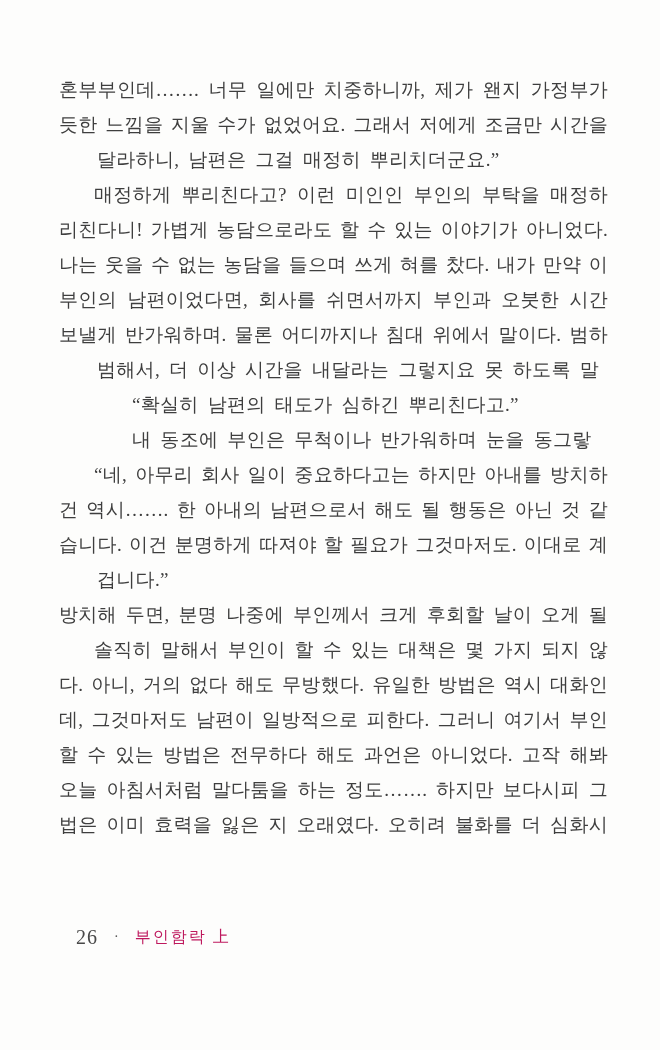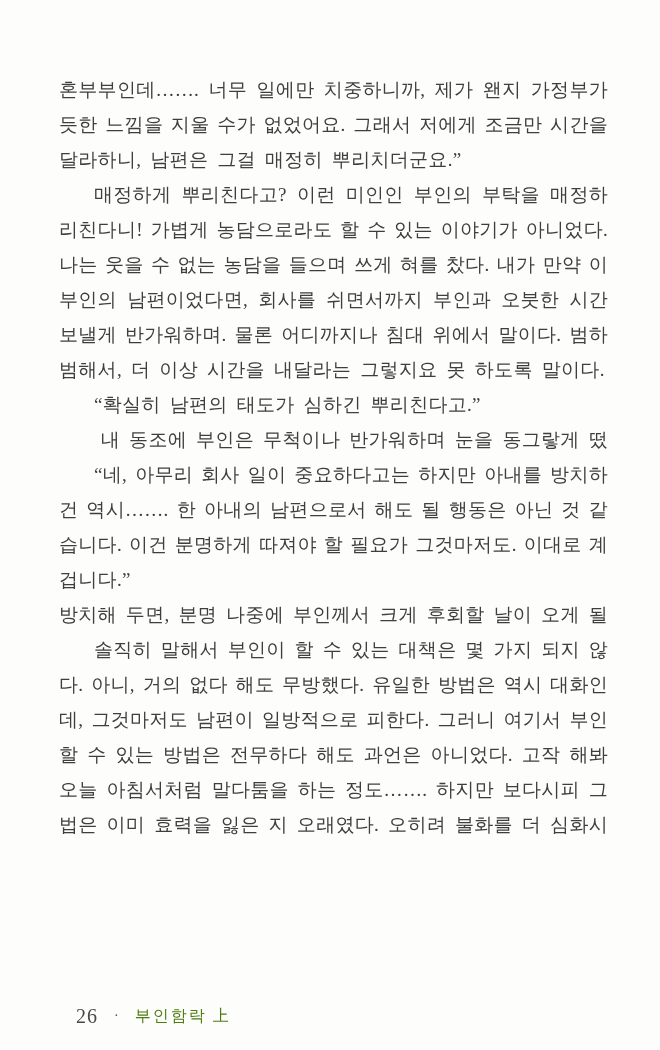--- a/index.html
+++ b/index.html
@@ -32,46 +32,47 @@
     word-spacing: 2px;
     text-align: justify;
     text-align-last: justify;
     overflow: hidden;
     white-space: normal;
   }
   .line.indent {
     text-indent: 35px;
   }
   .line.end {
-    text-align: right;
+    text-align: left;
     text-align-last: left;
     word-spacing: 4px;
+    margin-left: 38px;
   }
   .footer {
     position: absolute;
     left: 76px;
-    top: 1000px;
+    top: 921px;
     height: 32px;
     display: flex;
     align-items: center;
     color: #484848;
   }
   .footer .page-num {
     font-size: 20px;
     letter-spacing: 1px;
   }
   .footer .sep {
     font-size: 14px;
     margin: 0 16px;
     color: #555555;
   }
   .footer .book-title {
     font-size: 16px;
     letter-spacing: 2px;
-    color: #4d7c0f;
+    color: #be185d;
   }
 </style>
 </head>
 <body>
 
 <div class="paper">
 
   <div class="text-block">
       <div class="line">혼부부인데……. 너무 일에만 치중하니까, 제가 왠지 가정부가 된</div>
       <div class="line">듯한 느낌을 지울 수가 없었어요. 그래서 저에게 조금만 시간을</div>

